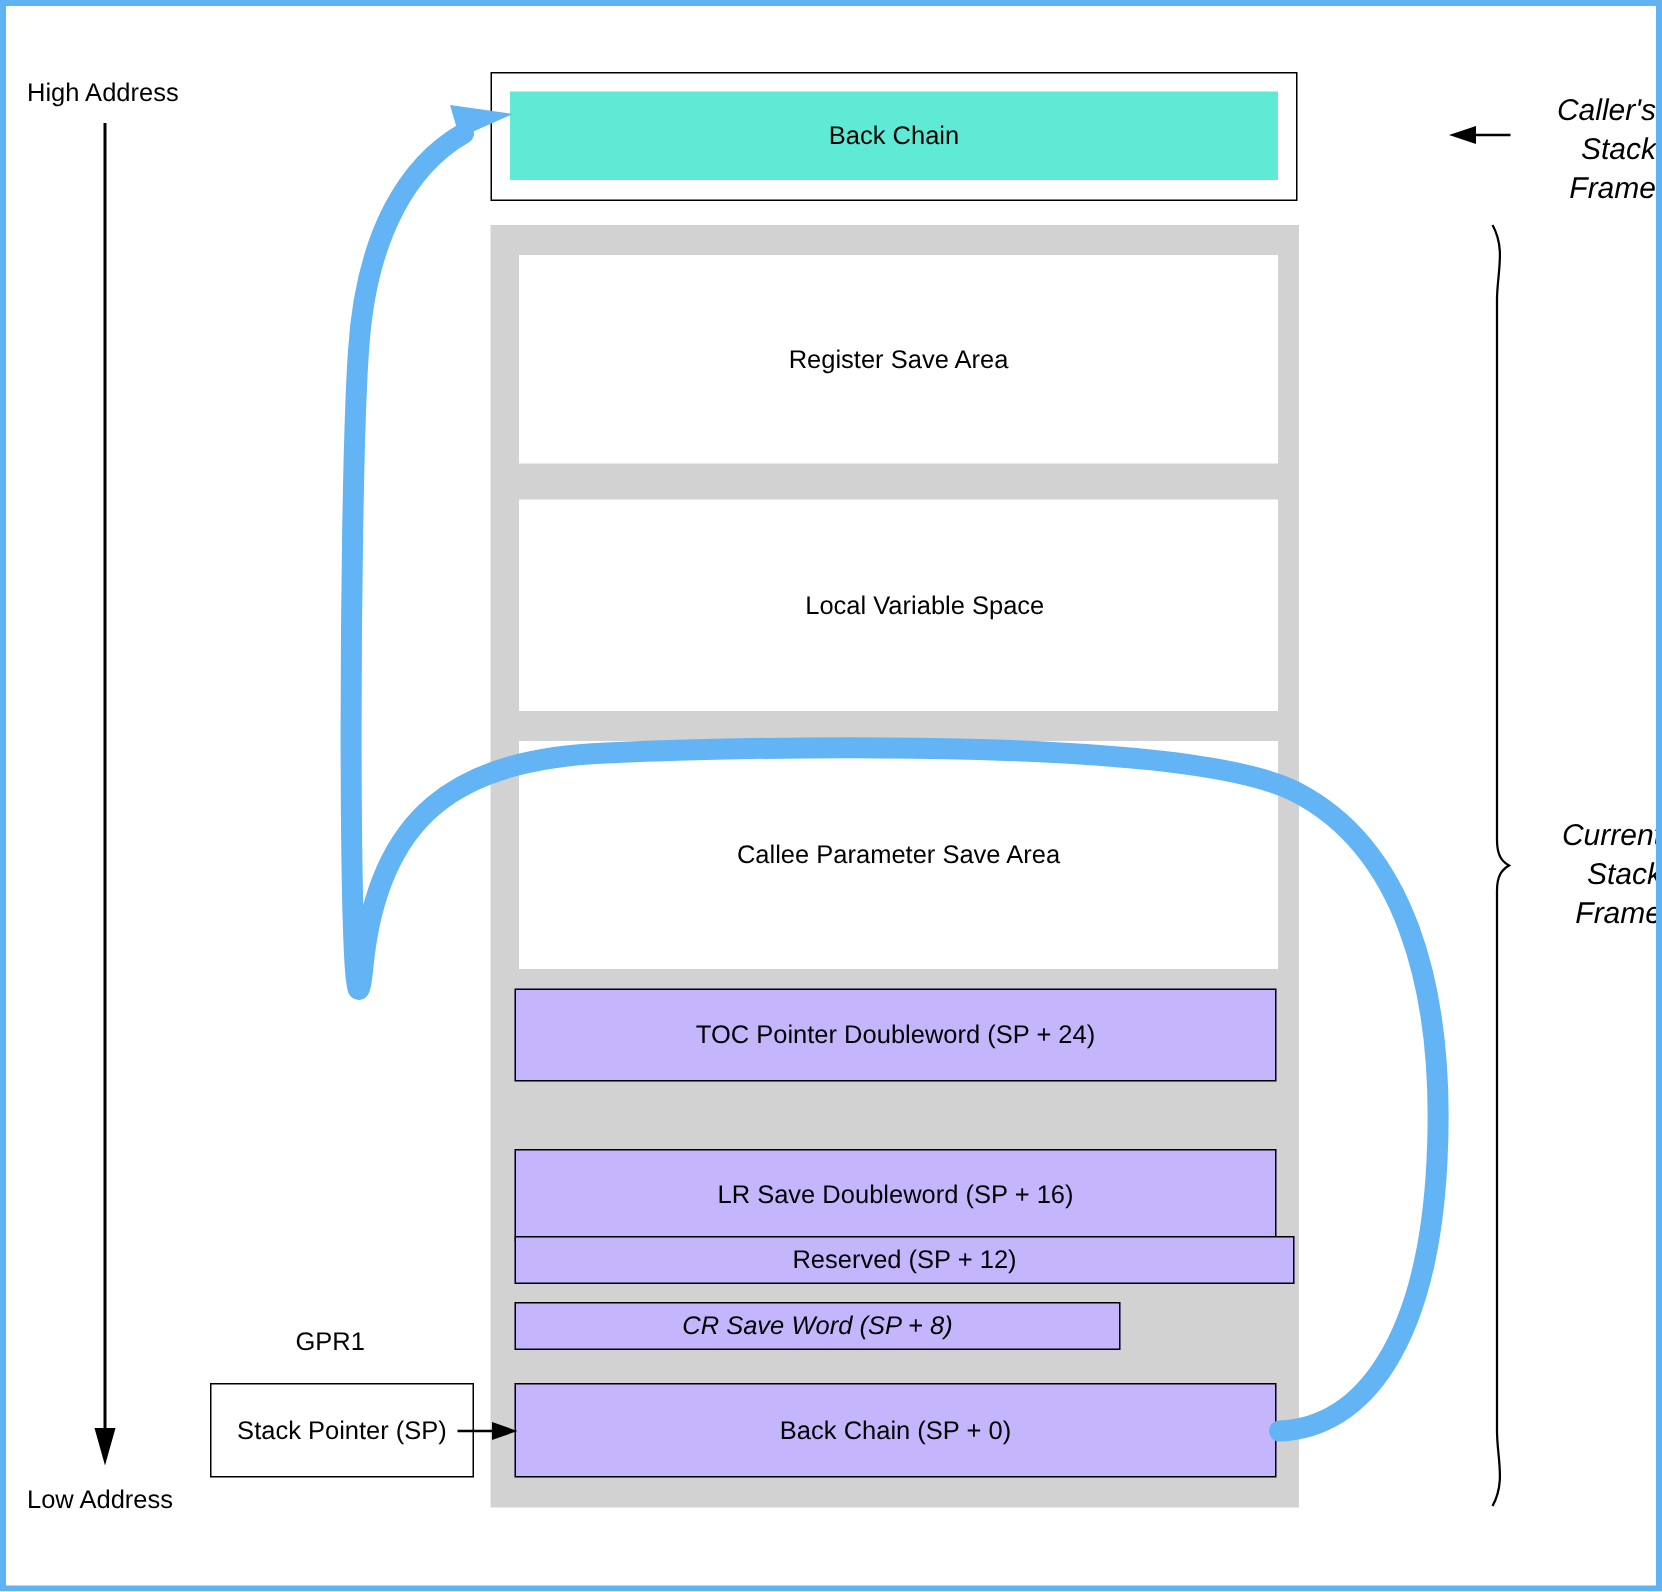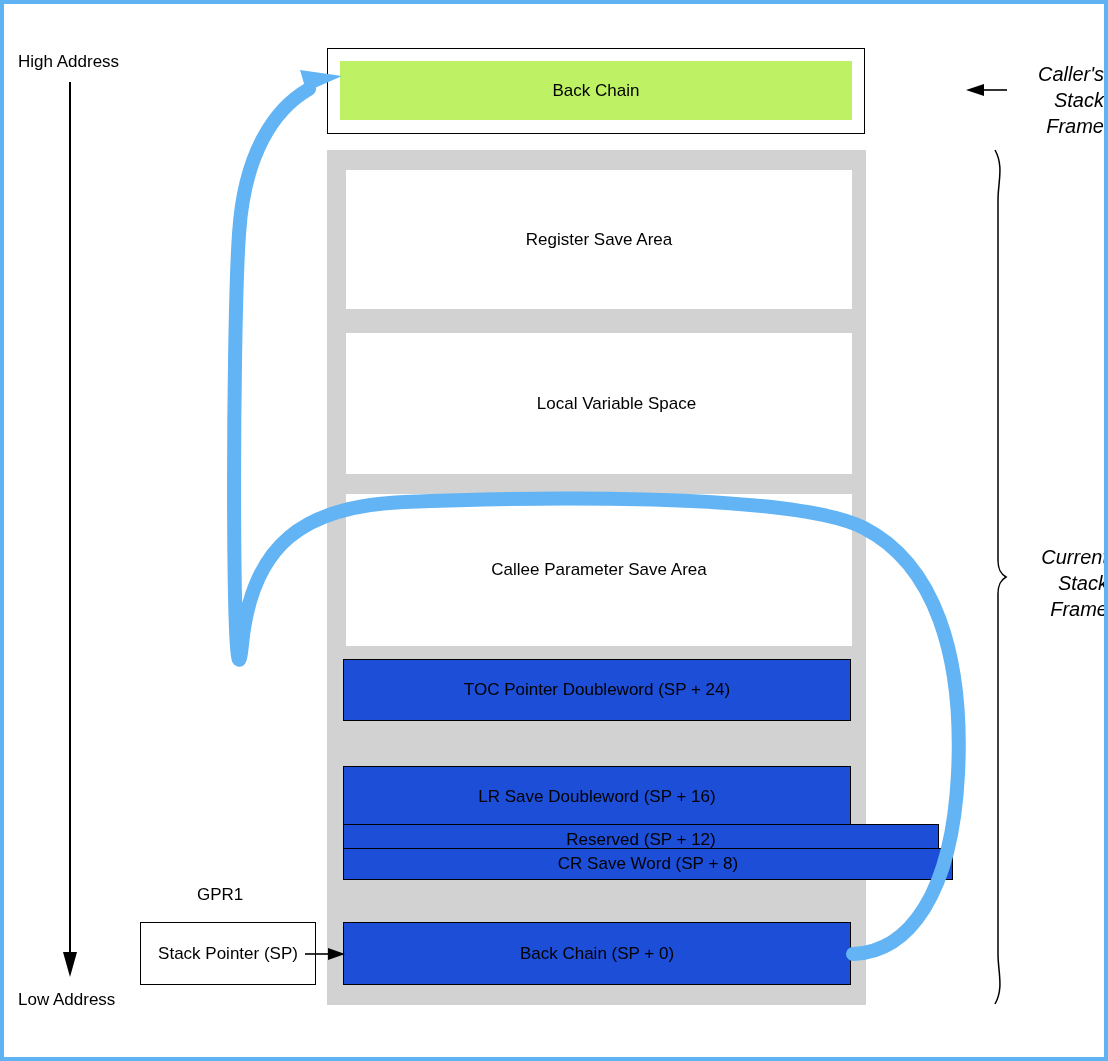--- a/index.html
+++ b/index.html
@@ -51,30 +51,30 @@
   .current-frame-container {
     position: absolute;
     left: 323px;
     top: 146px;
     width: 539px;
     height: 855px;
     background: #d2d2d2;
   }
   .box-gray-plain {
     position: absolute;
-    background: #bef264;
+    background: #5eead4;
     text-align: right;
   }
   .box-white-plain {
     position: absolute;
     background: #ffffff;
   }
   .box-gray-bordered {
     position: absolute;
-    background: #1d4ed8;
+    background: #c4b5fd;
     border: 1.3px solid #000000;
     box-sizing: border-box;
   }
   .box-white-bordered {
     position: absolute;
     background: #ffffff;
     border: 1.5px solid #000000;
     box-sizing: border-box;
   }
   svg.overlay {
@@ -124,25 +124,25 @@
   </div>
 
   <div class="box-gray-bordered centered-label" style="left:339px; top:655px; width:508px; height:62px;">
     <span>TOC Pointer Doubleword (SP + 24)</span>
   </div>
 
   <div class="box-gray-bordered centered-label" style="left:339px; top:738px; width:508px; height:62px;margin-top:24px;">
     <span>LR Save Doubleword (SP + 16)</span>
   </div>
 
-  <div class="box-gray-bordered centered-label" style="left:339px; top:820px; width:596px; height:32px;">
+  <div class="box-gray-bordered centered-label" style="left:339px; top:820px; width:520px; height:32px;">
     <span>Reserved (SP + 12)</span>
   </div>
 
-  <div class="box-gray-bordered centered-label" style="left:339px; top:844px; width:610px; height:32px;">
+  <div class="box-gray-bordered centered-label" style="left:339px; top:864px; width:404px; height:32px;font-style:italic;">
     <span>CR Save Word (SP + 8)</span>
   </div>
 
   <div class="box-gray-bordered centered-label" style="left:339px; top:918px; width:508px; height:63px;">
     <span>Back Chain (SP + 0)</span>
   </div>
 
   <div class="txt" style="left:193px; top:880px;">GPR1</div>
 
   <div class="box-white-bordered centered-label" style="left:136px; top:918px; width:176px; height:63px;">

